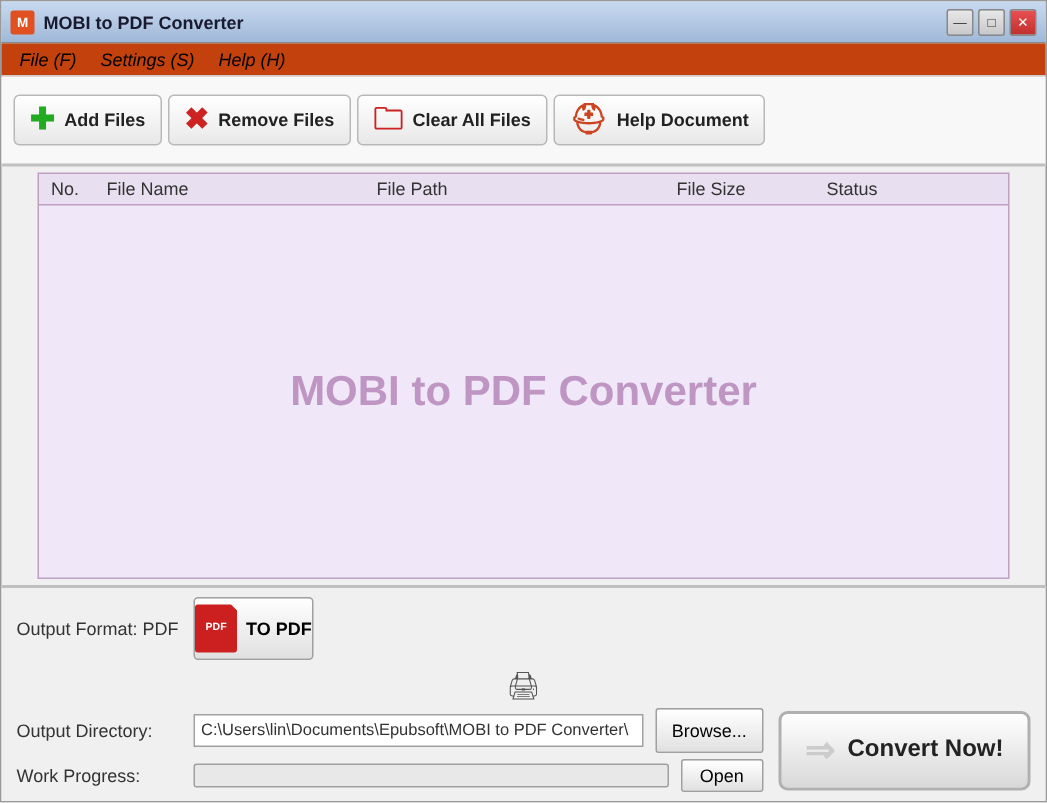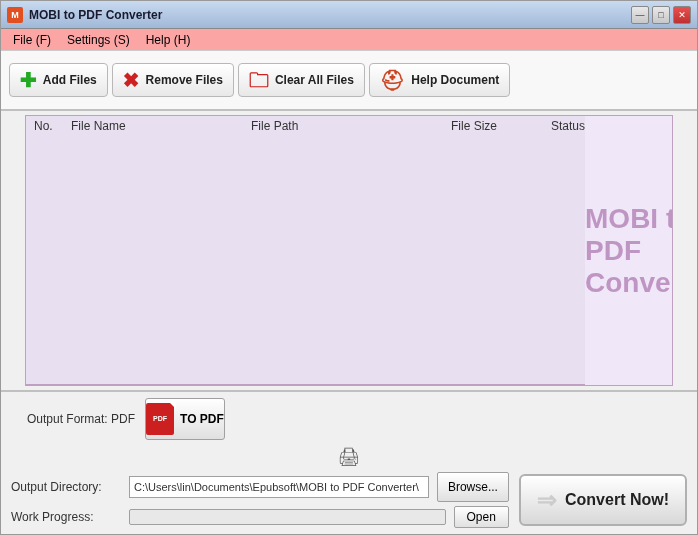--- a/index.html
+++ b/index.html
@@ -64,27 +64,28 @@
       justify-content: center;
       font-size: 9px;
       cursor: pointer;
       color: #333;
     }
     .title-btn.close {
       background: linear-gradient(to bottom, #e85050, #c03030);
       color: white;
     }
     .menu-bar {
-      background: #fca5a5;
+      background: #c2410c;
       height: 22px;
       display: flex;
       align-items: center;
       padding: 0 4px;
       border-bottom: 1px solid #ccc;
       flex-shrink: 0;
+      font-style: italic;
     }
     .menu-item {
       padding: 2px 8px;
       font-size: 12px;
       cursor: pointer;
       color: #000;
     }
     .toolbar {
       background: #f8f8f8;
       height: 60px;
@@ -117,22 +118,24 @@
     .btn-icon-add { color: #22aa22; font-size: 22px; }
     .btn-icon-remove { color: #cc2222; font-size: 22px; }
     .btn-icon-clear { color: #cc2222; font-size: 18px; }
     .btn-icon-help { color: #cc4422; font-size: 18px; }
     .file-table-area {
       flex: 1;
       background: #f0e8f8;
       border: 1px solid #c0a0c0;
       margin: 4px 24px;
       display: flex;
+      flex-direction: column;
       overflow: hidden;
       position: relative;
+      justify-content: center;
     }
     .file-table-header {
       display: flex;
       background: #e8e0f0;
       border-bottom: 1px solid #c0a0c0;
       padding: 3px 0;
       flex-shrink: 0;
     }
     .col-no { width: 45px; padding-left: 8px; font-weight: normal; color: #333; }
     .col-name { width: 180px; font-weight: normal; color: #333; }
@@ -156,21 +159,20 @@
       background: #f0f0f0;
       padding: 6px 10px;
       border-top: 2px solid #c0c0c0;
       flex-shrink: 0;
     }
     .output-format-row {
       display: flex;
       align-items: center;
       margin-bottom: 6px;
       gap: 10px;
-      margin-left: 16px;
     }
     .output-format-label {
       font-size: 12px;
       color: #333;
       white-space: nowrap;
     }
     .to-pdf-btn {
       display: flex;
       align-items: center;
       gap: 6px;

